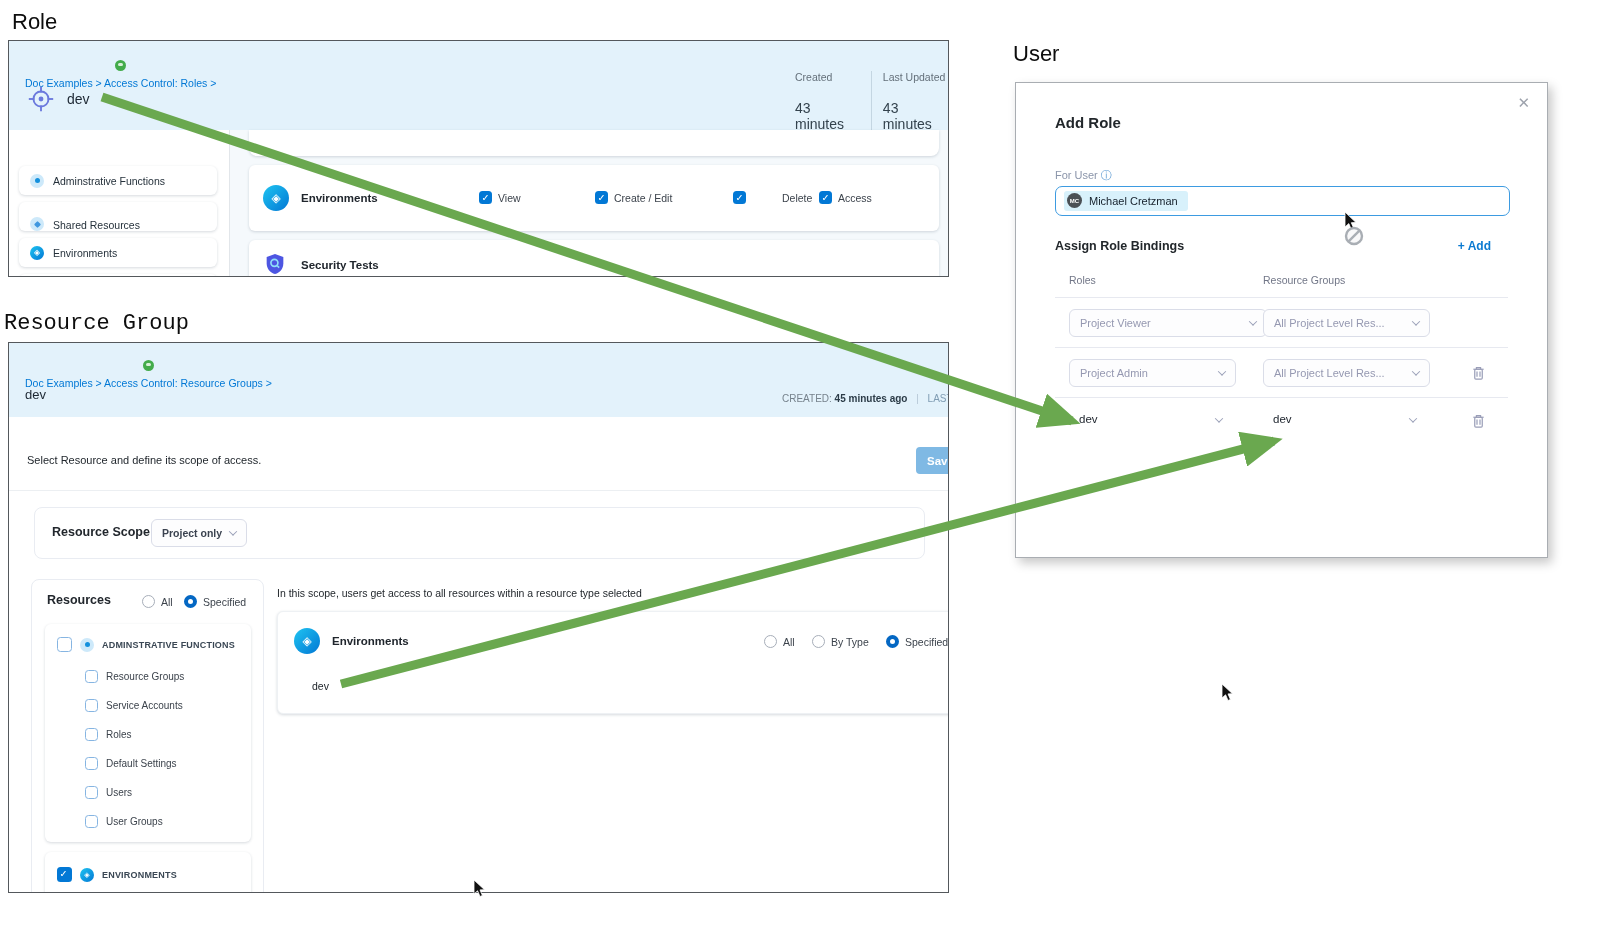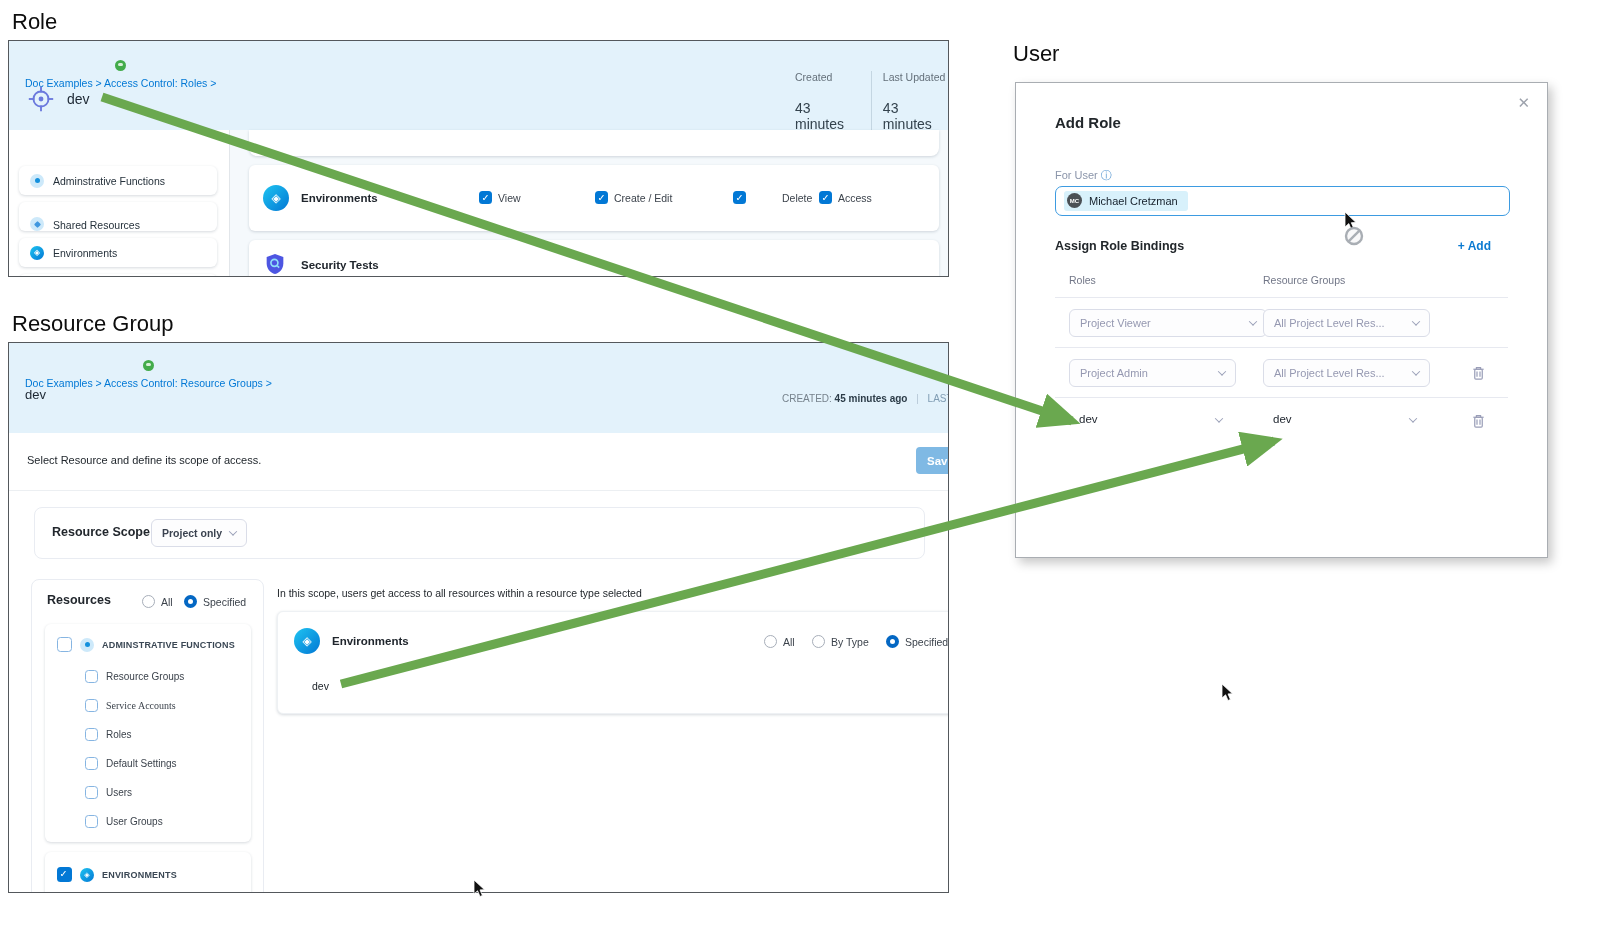--- a/index.html
+++ b/index.html
@@ -46,21 +46,21 @@
   .dlg { position:absolute; background:#fff; border:1.6px solid #a9adb2; box-shadow:4px 5px 10px rgba(0,0,0,.22); z-index:5; }
   .hr { position:absolute; left:39px; right:39px; height:1px; background:#e7e9f0; }
   .trash { position:absolute; width:15px; height:16px; }
 </style>
 </head>
 <body>
 
 <div class="stage">
 
   <div class="big-title" style="left:12px; top:9px;">Role</div>
-  <div class="big-title" style="left:12px; top:311px;">Resource Group</div>
+  <div class="big-title" style="left:4px; top:311px;font-family:Liberation Mono, monospace;">Resource Group</div>
   <div class="big-title" style="left:1013px; top:41px;">User</div>
 
   <div class="panel" style="left:8px; top:40px; width:941px; height:237px;">
     <div class="hdr" style="height:89px;">
       <div class="bc" style="left:16px; top:19px;">
         <span class="green-dot"></span>
         <span>Doc Examples &gt; Access Control: Roles &gt;</span>
       </div>
       <span style="position:absolute; left:17px; top:43px;">
         <svg width="30" height="30" viewBox="0 0 32 32" fill="none" stroke="#6b79dd" stroke-width="2">
@@ -131,21 +131,21 @@
           <path d="M12 1 L22 4.6 V12 C22 18.6 18 23.2 12 25 C6 23.2 2 18.6 2 12 V4.6 Z" fill="#4d56e2"></path>
           <circle cx="11.3" cy="11.6" r="4.2" fill="none" stroke="#8fe0f8" stroke-width="2"></circle>
           <line x1="14.4" y1="14.8" x2="17" y2="17.4" stroke="#8fe0f8" stroke-width="2"></line>
         </svg>
       </span>
       <span style="position:absolute; left:52px; top:19px; font-size:11.5px; font-weight:bold; color:#20262d;">Security Tests</span>
     </div>
   </div>
 
   <div class="panel" style="left:8px; top:342px; width:941px; height:551px;">
-    <div class="hdr" style="height:90px;">
+    <div class="hdr" style="height:74px;">
       <div class="bc" style="left:16px; top:17px;">
         <span class="green-dot"></span>
         <span>Doc Examples &gt; Access Control: Resource Groups &gt;</span>
       </div>
       <div style="position:absolute; left:16px; top:44px; font-size:13px; font-weight:500; color:#1d2833;">dev</div>
       <div style="position:absolute; left:773px; top:50px; white-space:nowrap; font-size:10px;">
         <span style="color:#76828c;">CREATED:</span>
         <span style="color:#2b3b47; font-weight:bold;">45 minutes ago</span>
         <span style="color:#b4c6d4; margin:0 6px;">|</span>
         <span style="color:#7f9cb3;">LAST UPD</span>
@@ -179,21 +179,21 @@
       <div class="wcard" style="position:absolute; left:13px; top:44px; width:206px; height:218px;">
         <span class="radio-item" style="left:12px; top:13px; gap:8px;">
           <span class="cb" style="width:15px;height:15px;"></span>
           <span class="ico-lightcircle"></span>
           <span style="font-size:9px; font-weight:bold; color:#3a4754; letter-spacing:.2px;">ADMINSTRATIVE FUNCTIONS</span>
         </span>
         <span class="radio-item" style="left:40px; top:46px; gap:8px;">
           <span class="cb"></span>
           <span style="font-size:10px;">Resource Groups</span>
         </span>
-        <span class="radio-item" style="left:40px; top:75px; gap:8px;font-family:Liberation Serif, serif;">
+        <span class="radio-item" style="left:40px; top:75px; gap:8px;">
           <span class="cb"></span>
           <span style="font-size:10px;">Service Accounts</span>
         </span>
         <span class="radio-item" style="left:40px; top:104px; gap:8px;">
           <span class="cb"></span>
           <span style="font-size:10px;">Roles</span>
         </span>
         <span class="radio-item" style="left:40px; top:133px; gap:8px;">
           <span class="cb"></span>
           <span style="font-size:10px;">Default Settings</span>

